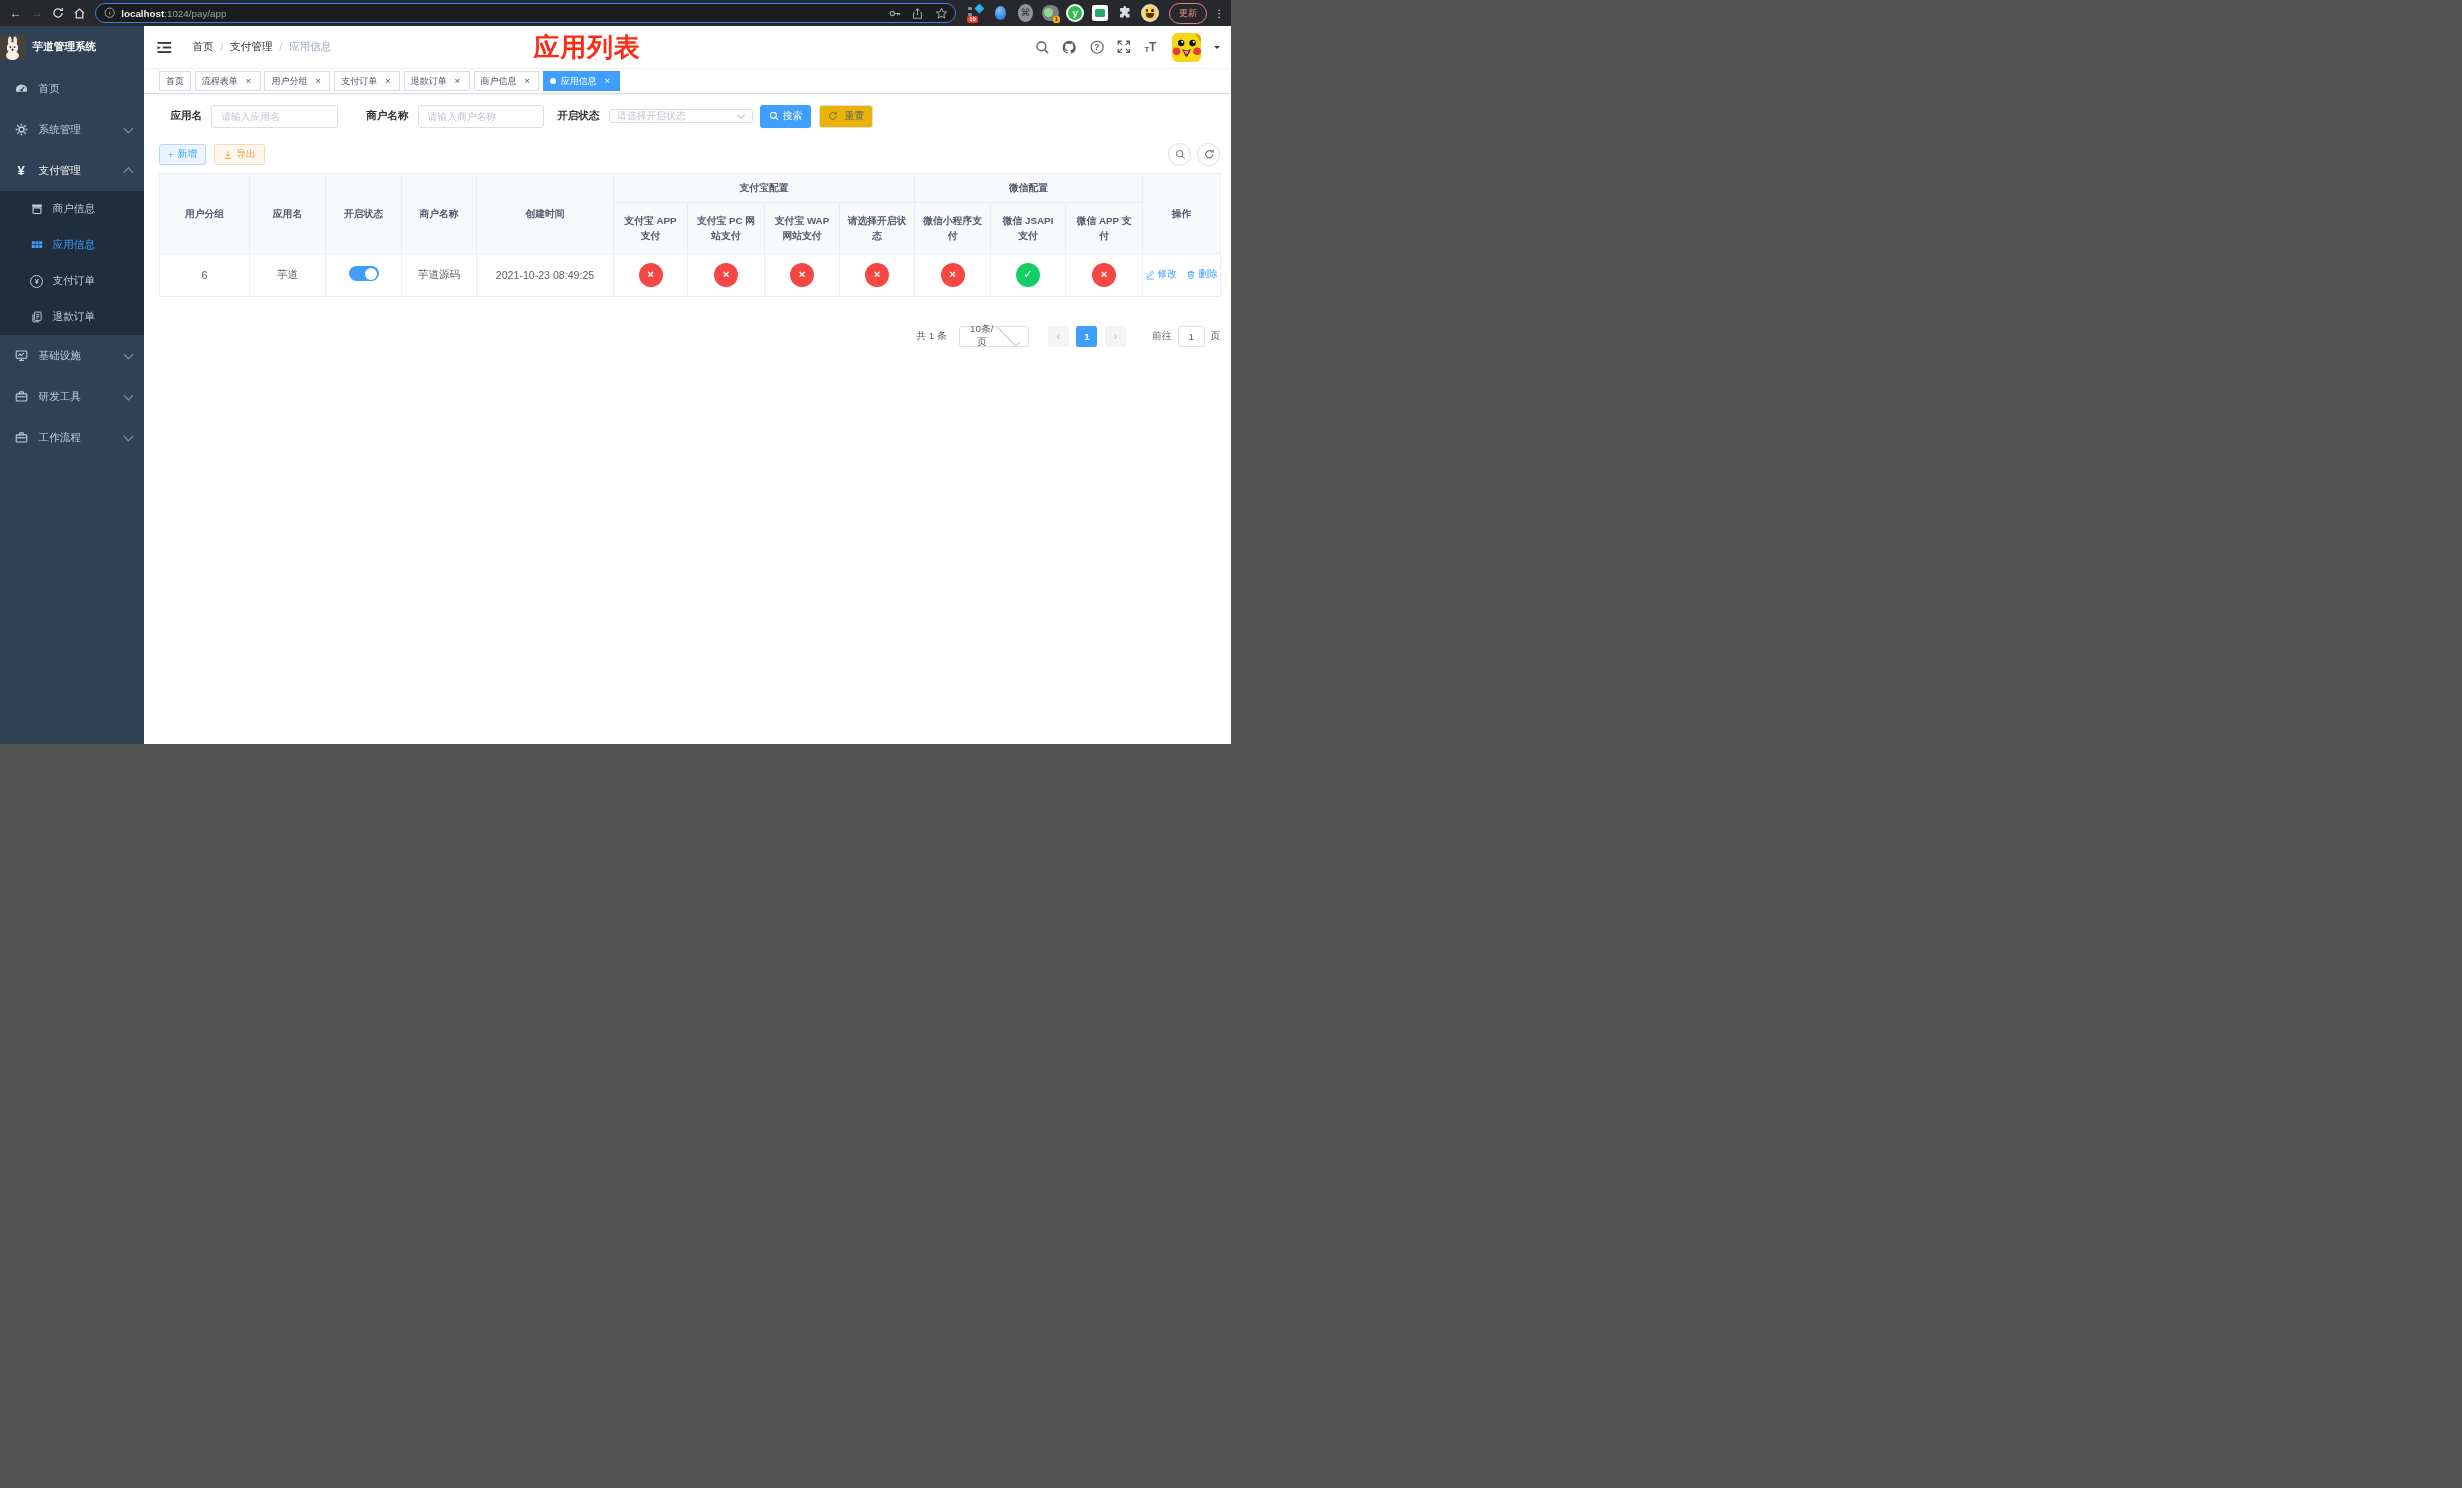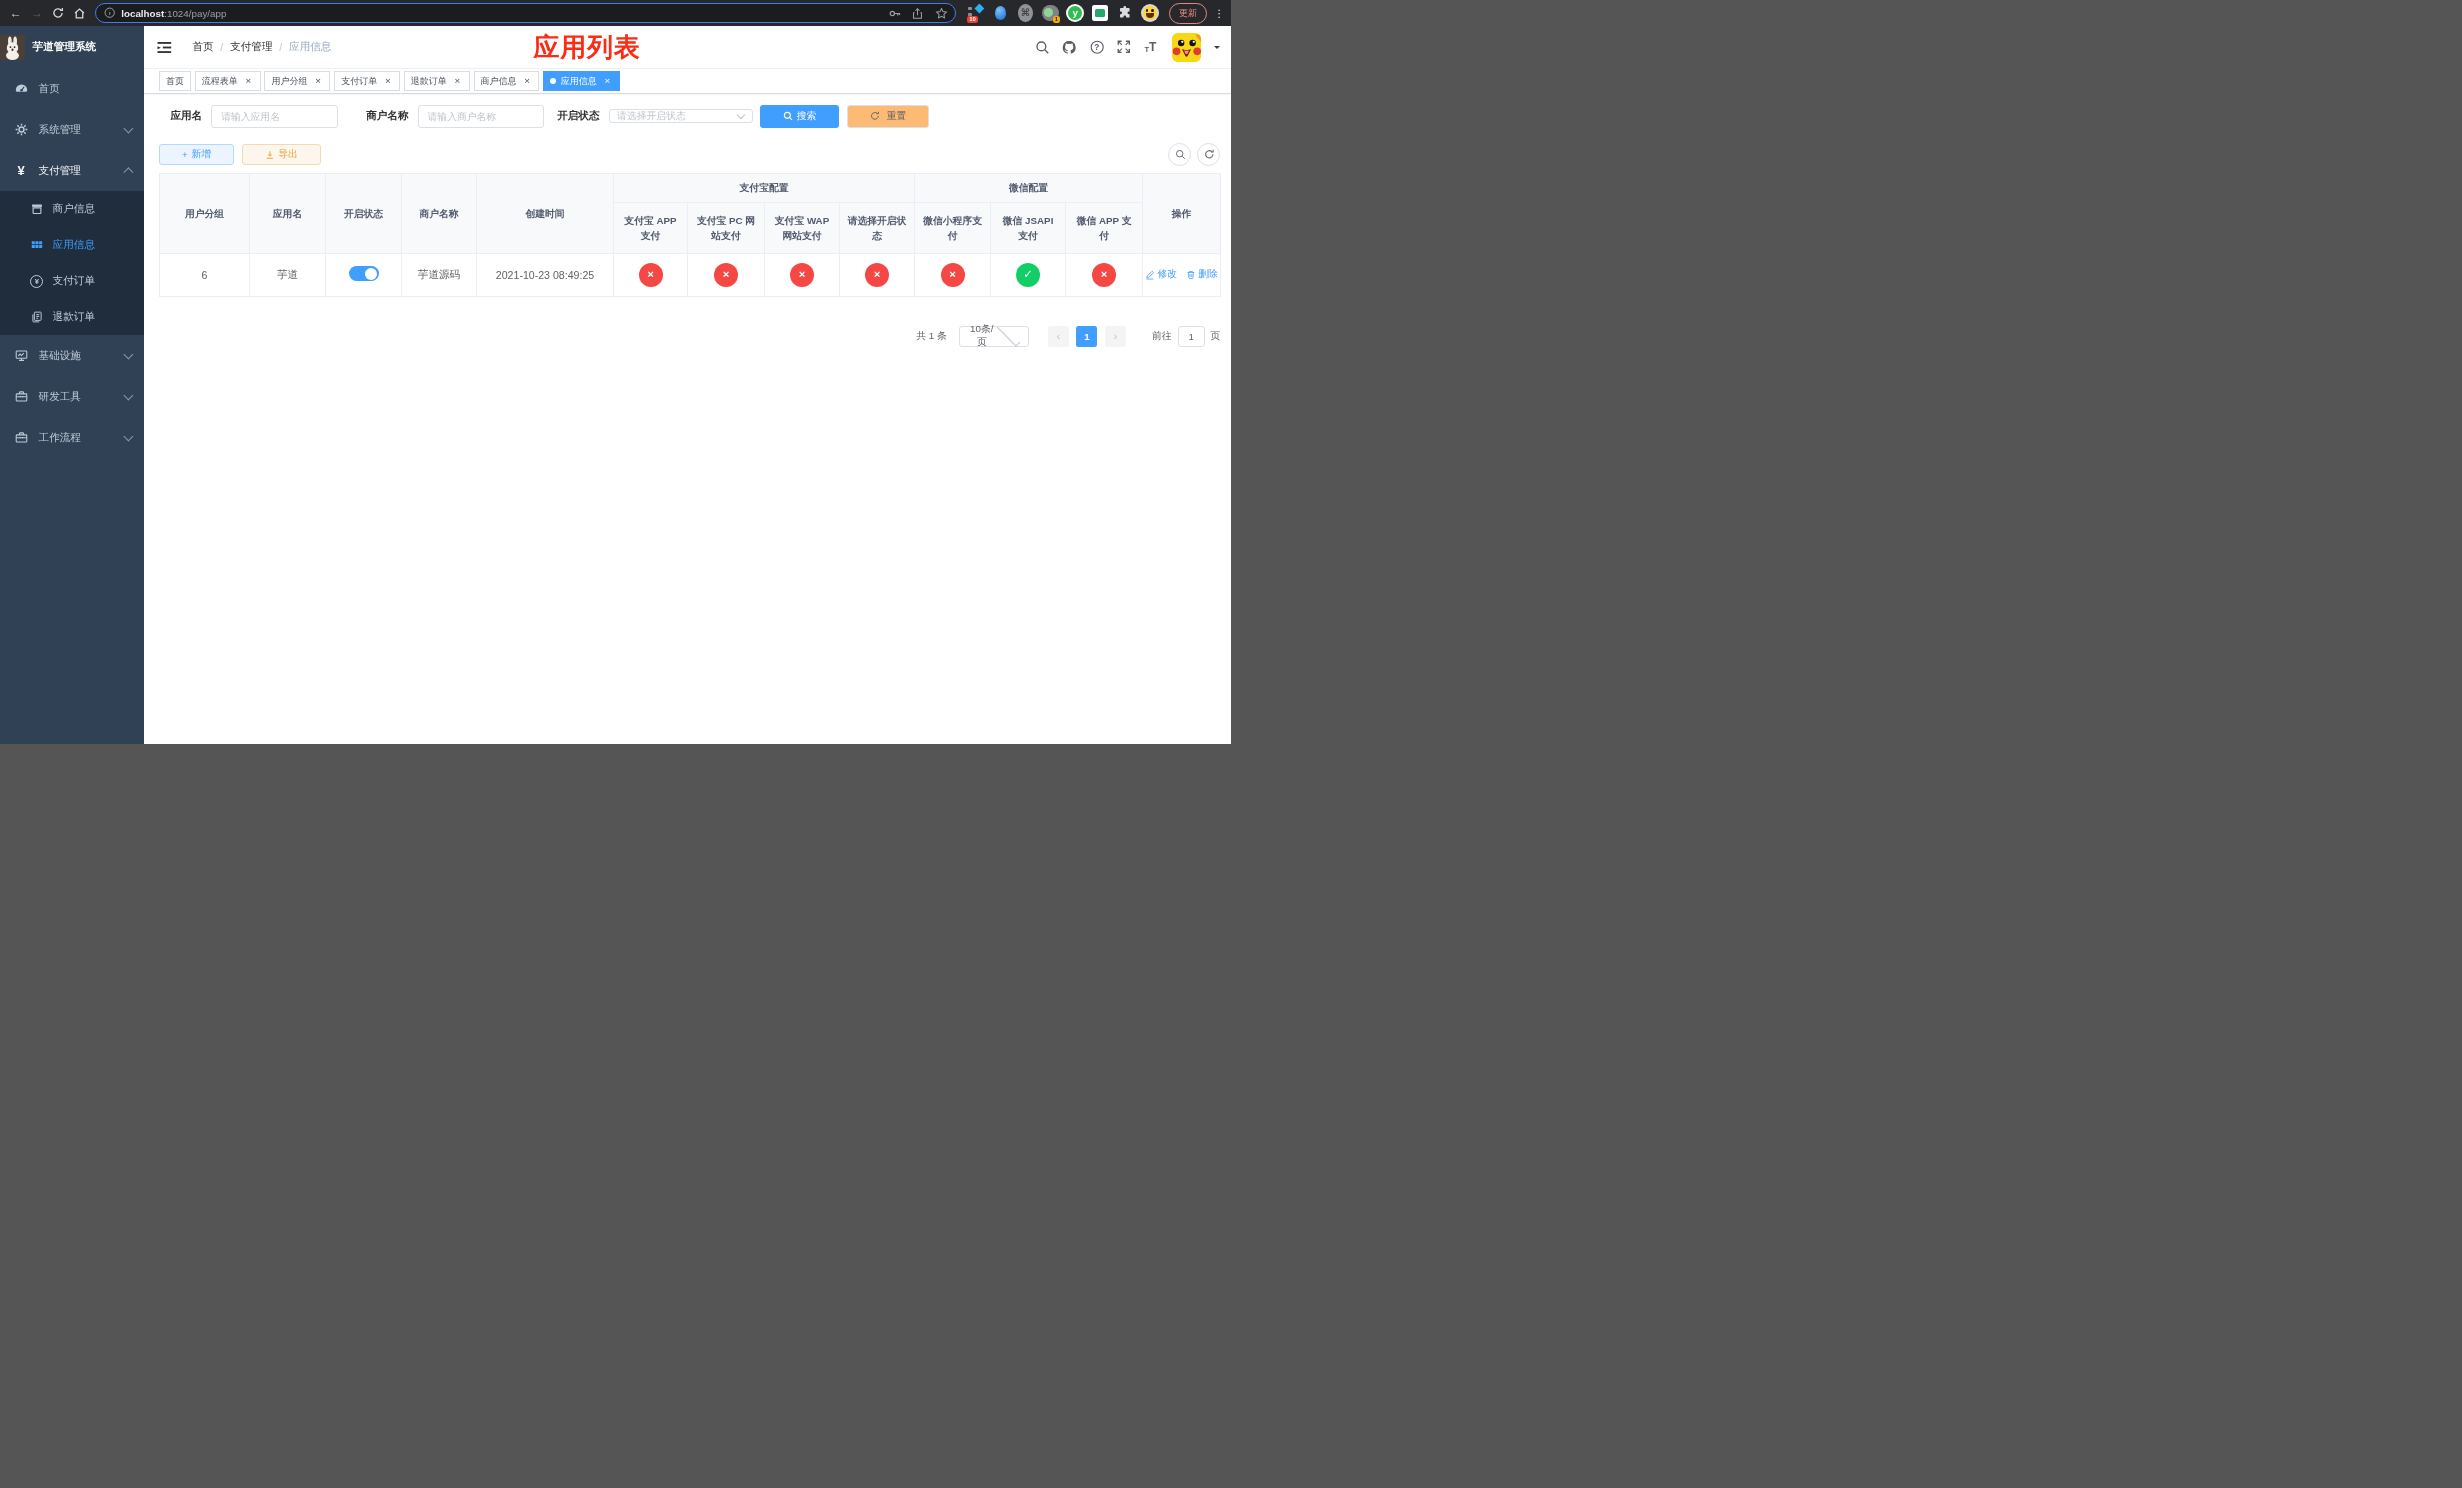--- a/index.html
+++ b/index.html
@@ -101,23 +101,23 @@
   .t-input { height:23px; border:0.8px solid #dcdfe6; border-radius:3px; padding:0 9px; font-size:9.8px; color:#606266;
              font-family:inherit; background:#fff; }
   .t-input::placeholder { color:#bfc4cc; }
   .in-app { width:127px; margin-right:28px; }
   .in-mch { width:126px; margin-right:13.6px; }
   .select-box { width:144px; height:14px; border:0.8px solid #dcdfe6; border-radius:3px; display:flex; align-items:center;
                 padding:0 7.6px; color:#bfc4cc; font-size:9.8px; cursor:pointer; }
   .select-box .ph { flex:1; white-space:nowrap; overflow:hidden; }
   .sel-chev { width:6px; height:6px; border-right:1px solid #c0c4cc; border-bottom:1px solid #c0c4cc; transform:rotate(45deg); margin-top:-2.3px; }
   .btn { height:23px; border-radius:3px; font-size:9.8px; display:inline-flex; align-items:center; justify-content:center;
-         gap:3.8px; padding:0 22px; cursor:pointer; border:0.8px solid transparent; white-space:nowrap; font-family:inherit; }
+         gap:3.8px; padding:0 8px; cursor:pointer; border:0.8px solid transparent; white-space:nowrap; font-family:inherit; }
   .btn-primary { background:#409eff; color:#fff; margin-left:7.6px; }
-  .btn-default { background:#fdba74; color:#606266; border-color:#dcdfe6; margin-left:7.6px;gap:7px; }
+  .btn-default { background:#eab308; color:#606266; border-color:#dcdfe6; margin-left:7.6px;gap:7px; }
   .toolbar-row { margin-top:16.7px; display:flex; align-items:center; height:21px; }
   .btn-plain-primary { height:21px; background:#ecf5ff; border-color:#b3d8ff; color:#409eff; }
   .btn-plain-warning { height:21px; background:#fdf6ec; border-color:#f5dab1; color:#e6a23c; margin-left:7.6px; }
   .circle-btn { width:23px; height:23px; border-radius:50%; border:0.8px solid #dcdfe6; background:#fff; display:flex;
                 align-items:center; justify-content:center; color:#606266; cursor:pointer; }
   .right-tools { margin-left:auto; display:flex; gap:6px; }
 
   
   table.grid { border-collapse:collapse; margin-top:7.6px; width:1062px; table-layout:fixed; }
   .grid th, .grid td { border:0.8px solid #ebeef5; text-align:center; vertical-align:middle;margin-top:28px; }

